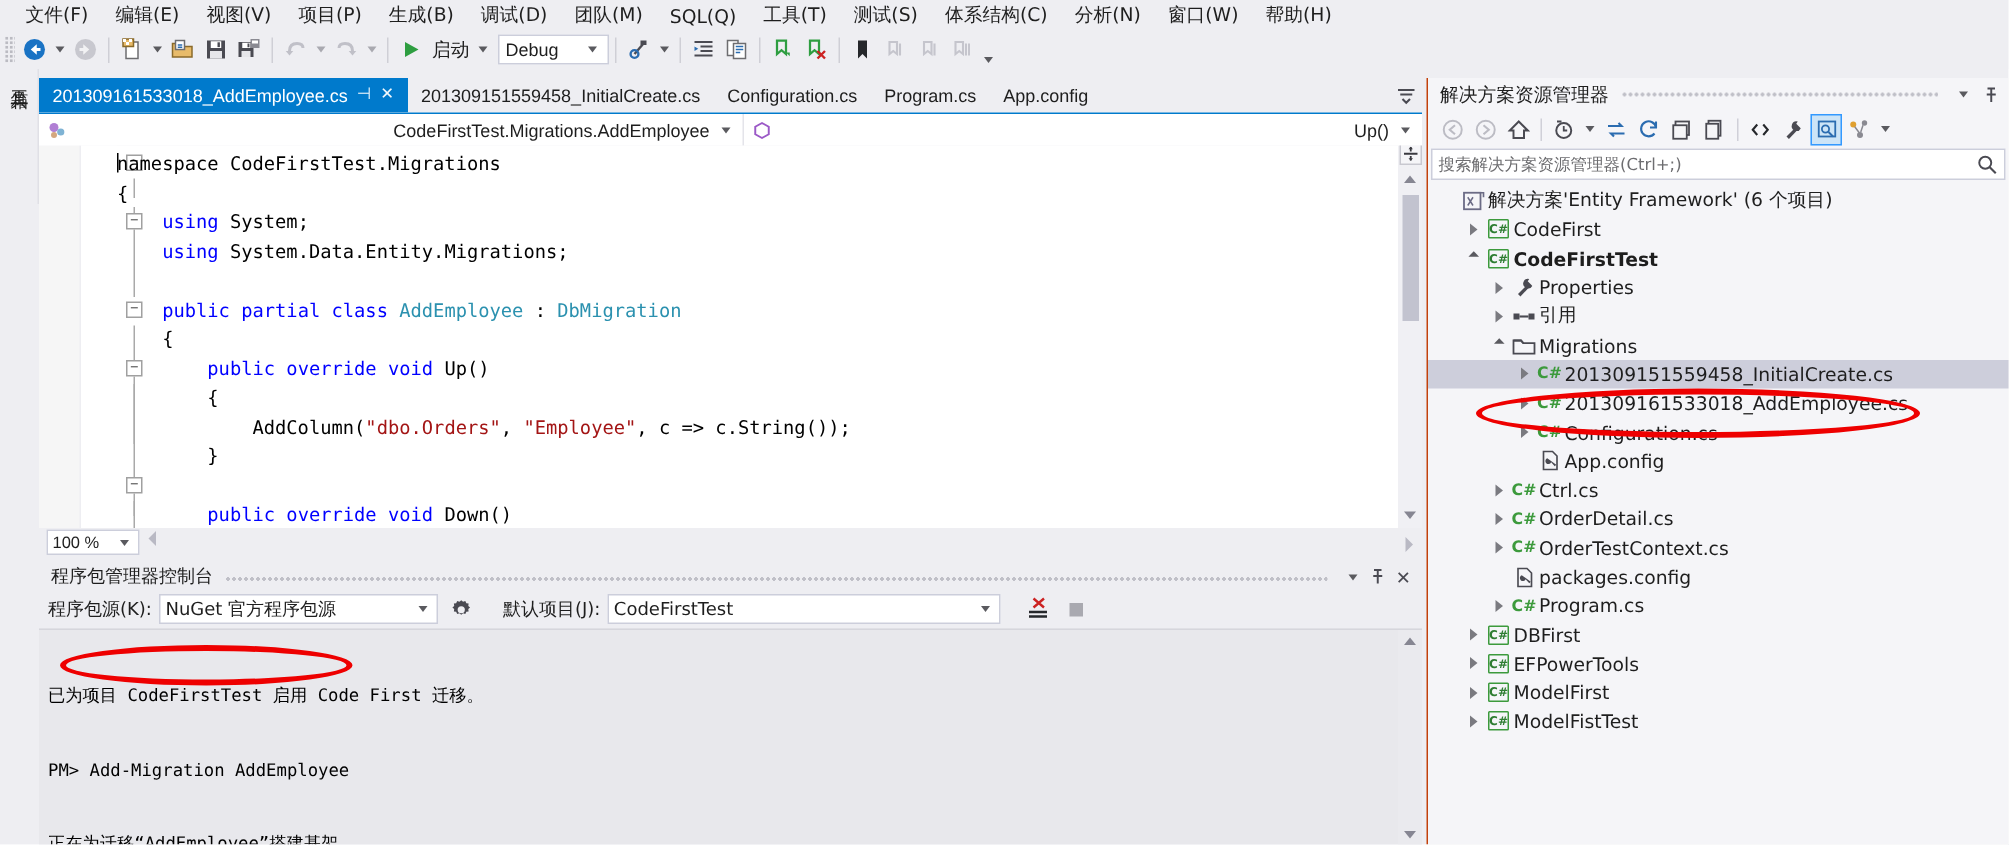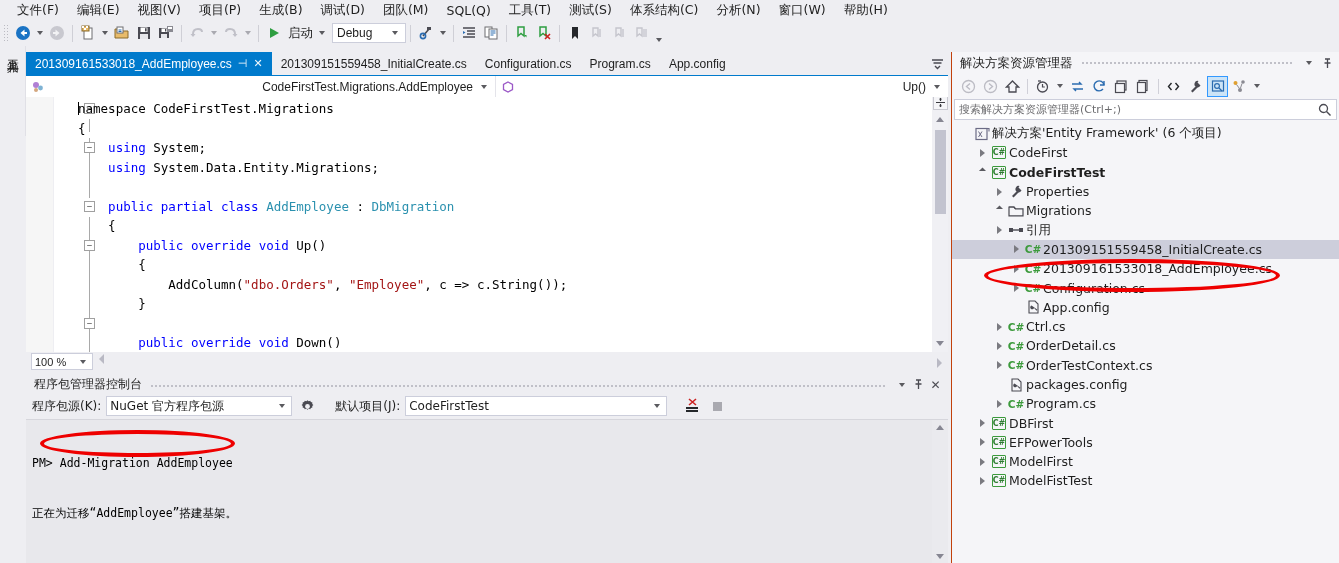--- a/index.html
+++ b/index.html
@@ -509,20 +509,21 @@
           <path d="M4 1 L11 7 M11 1 L4 7" stroke="#cc2222" stroke-width="1.6"></path>
         </svg>
       </span>
       <span class="ctl" style="width:18px;height:18px;display:flex;align-items:center;justify-content:center">
         <span style="width:9px;height:9px;background:#a9a9b0;display:block"></span>
       </span>
     </div>
 
     <div class="pmc-console">
       <div class="con-text">
+        <div class="con-line">已为项目 CodeFirstTest 启用 Code First 迁移。</div>
         <div class="con-line"><span>PM&gt; </span><span>Add-Migration AddEmployee</span></div>
         <div class="con-line">正在为迁移“AddEmployee”搭建基架。</div>
         
         
       </div>
       <div class="con-vscroll">
         <div class="au"></div>
         <div class="ad"></div>
       </div>
     </div>
@@ -670,43 +671,43 @@
           <span class="ico">
             <svg width="15" height="15" viewBox="0 0 15 15">
               <path d="M10.5 2 a3.2 3.2 0 1 0 2 4.6 L12 6 L10 4 L9.5 3.5 Z" fill="#4a4a52"></path>
               <path d="M8.5 6.5 L3 12 l1.6 1.6 L10 8" fill="#4a4a52"></path>
             </svg>
           </span>
           <span>Properties</span>
         </div>
         <div class="tr" style="padding-left: 40px;">
           <span class="tw">
-            <span class="tri-d"></span>
-          </span>
-          <span class="ico">
-            <svg width="16" height="13" viewBox="0 0 16 13">
-              <path d="M1 3 h5 l1.5 1.8 H15 v7 H1 Z" fill="none" stroke="#4a4a52" stroke-width="1.2"></path>
-              <path d="M1 3 h5 l1.5 1.8" fill="none" stroke="#4a4a52" stroke-width="1.2"></path>
-            </svg>
-          </span>
-          <span>Migrations</span>
-        </div>
-        <div class="tr" style="padding-left: 40px;">
-          <span class="tw">
             <span class="tri-r"></span>
           </span>
           <span class="ico">
             <svg width="16" height="10" viewBox="0 0 16 10">
               <rect x="1" y="3" width="4" height="4" fill="#4a4a52"></rect>
               <rect x="11" y="3" width="4" height="4" fill="#4a4a52"></rect>
               <path d="M5 5 h6" stroke="#4a4a52" stroke-width="1.4"></path>
             </svg>
           </span>
           <span>引用</span>
         </div>
+        <div class="tr" style="padding-left: 40px;">
+          <span class="tw">
+            <span class="tri-d"></span>
+          </span>
+          <span class="ico">
+            <svg width="16" height="13" viewBox="0 0 16 13">
+              <path d="M1 3 h5 l1.5 1.8 H15 v7 H1 Z" fill="none" stroke="#4a4a52" stroke-width="1.2"></path>
+              <path d="M1 3 h5 l1.5 1.8" fill="none" stroke="#4a4a52" stroke-width="1.2"></path>
+            </svg>
+          </span>
+          <span>Migrations</span>
+        </div>
         <div class="tr sel" style="padding-left: 57px;">
           <span class="tw">
             <span class="tri-r"></span>
           </span>
           <span class="ico">
             <span class="cs-file">C#</span>
           </span>
           <span>201309151559458_InitialCreate.cs</span>
         </div>
         <div class="tr" style="padding-left: 57px;">

